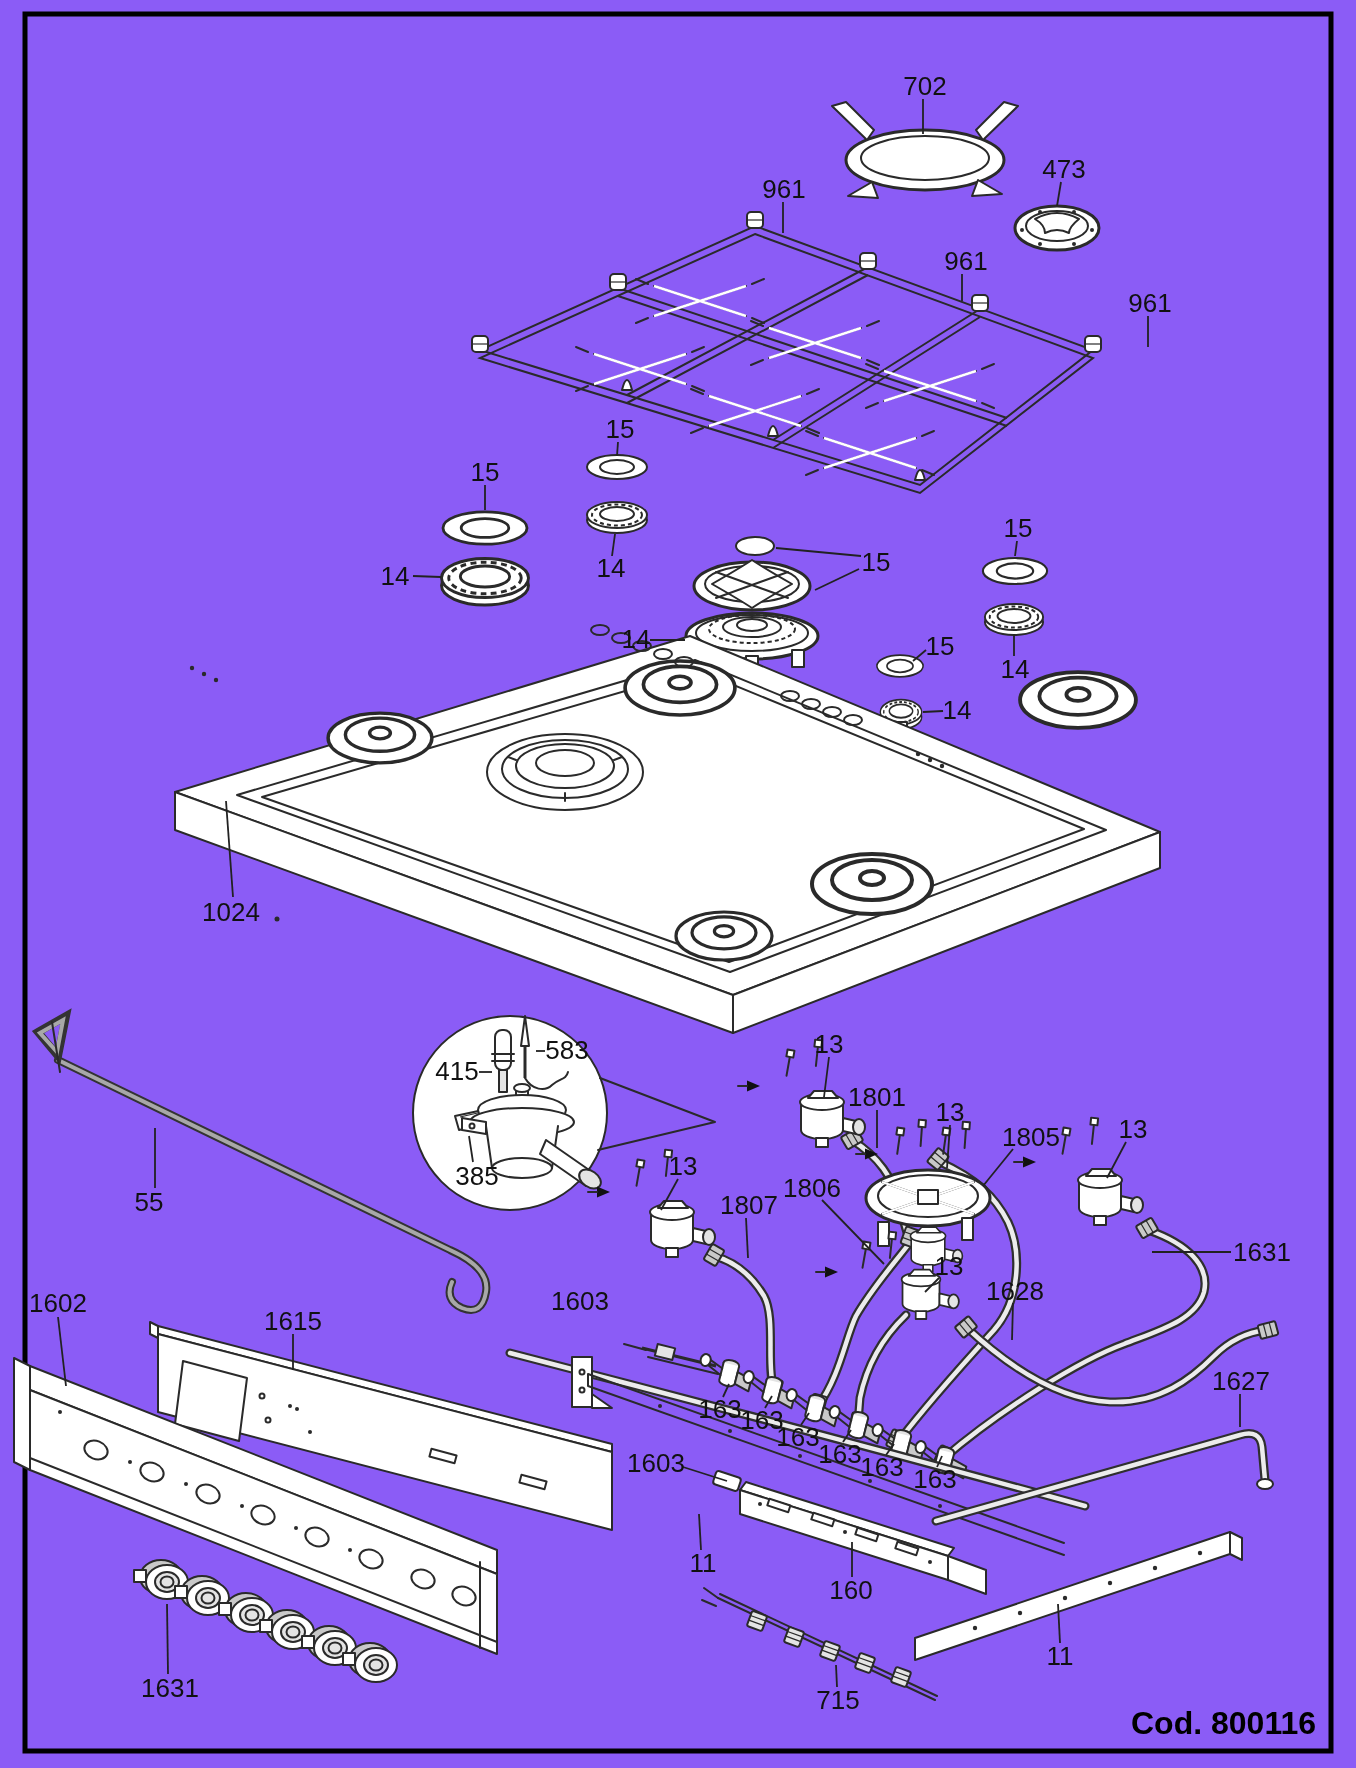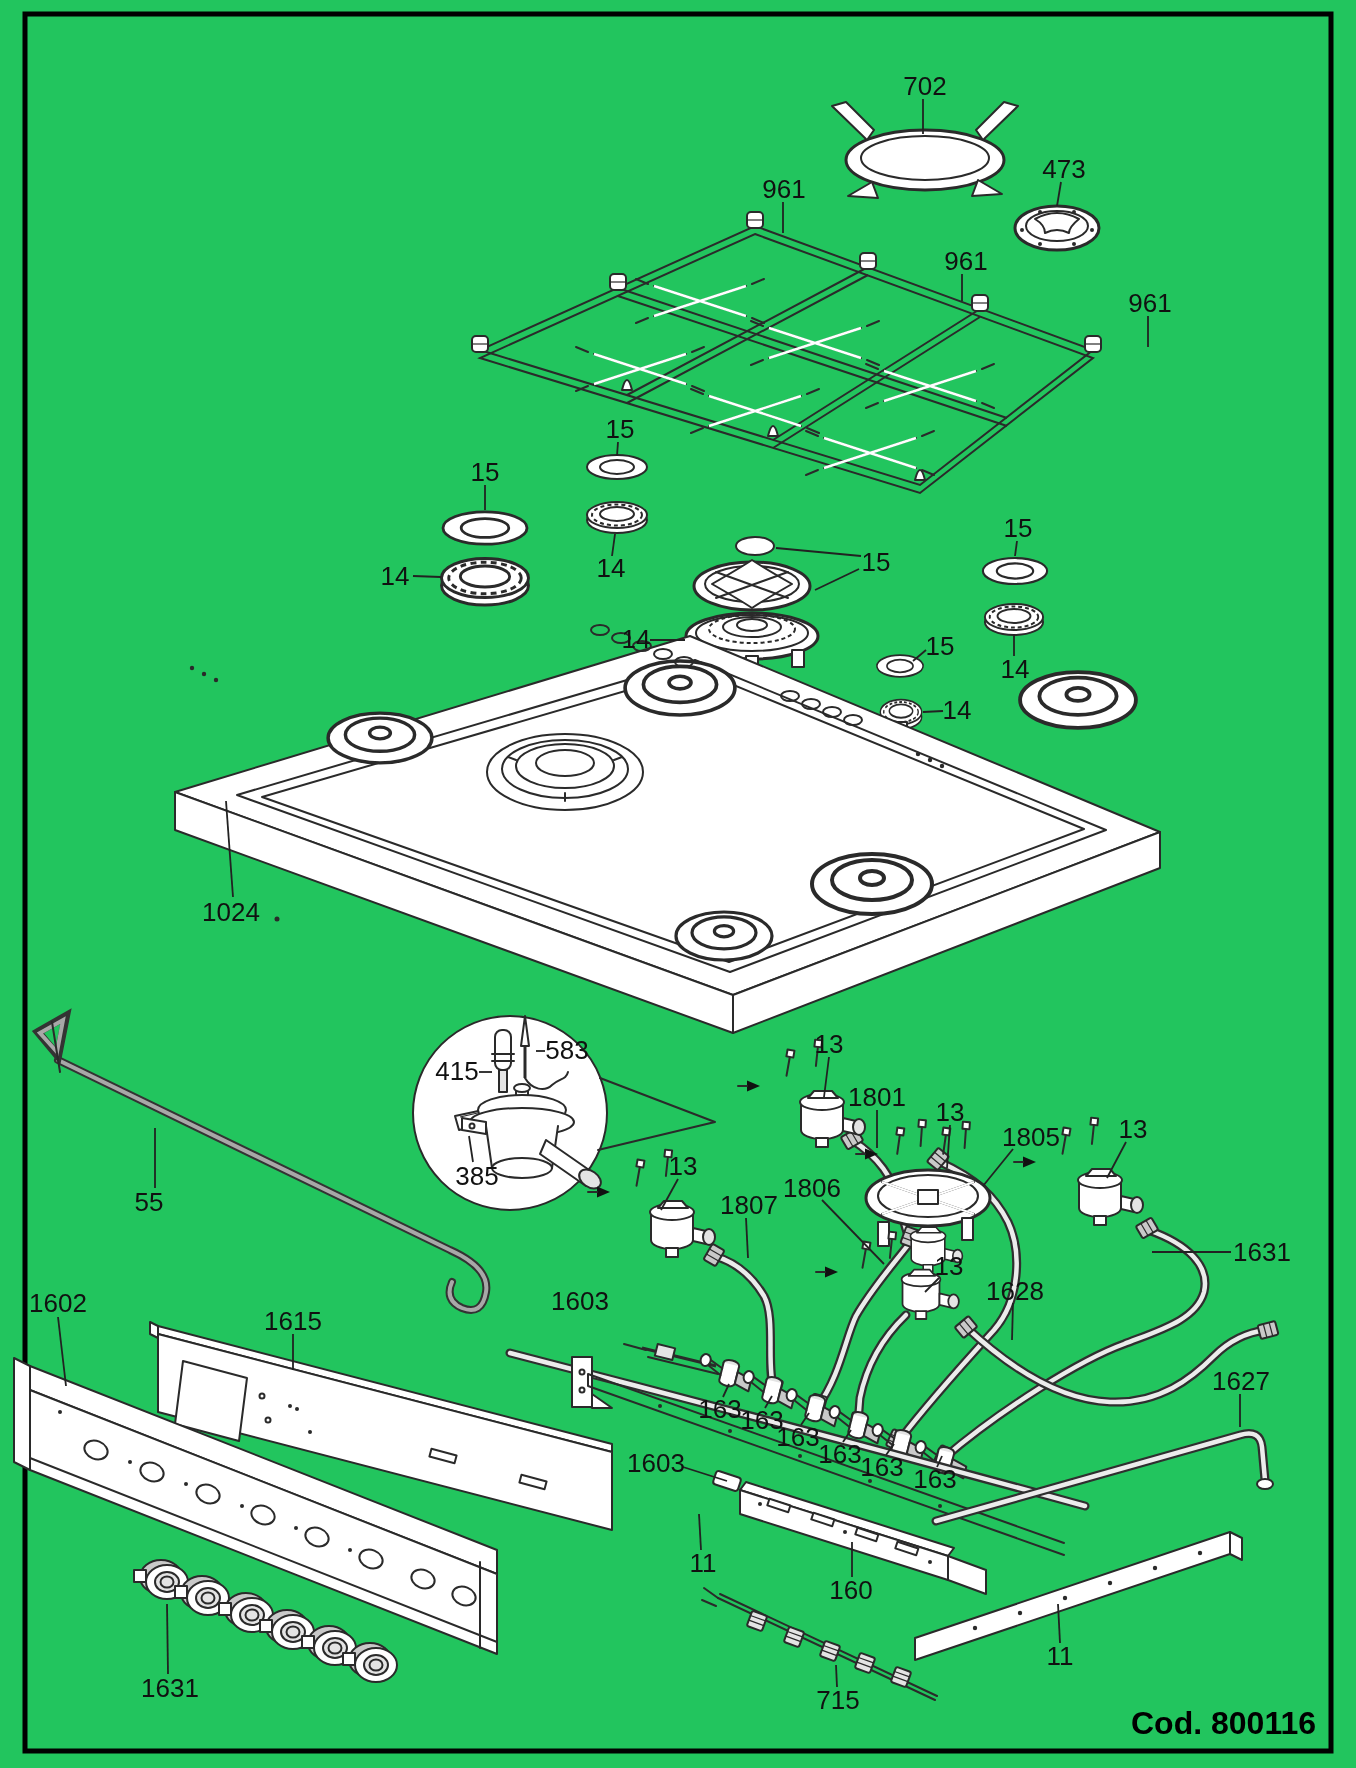--- a/index.html
+++ b/index.html
@@ -1,16 +1,16 @@
 <!DOCTYPE html>
 <html><head>
 <meta charset="utf-8">
 <style>
   html,body{margin:0;padding:0;background:#fff;}
-  .page{position:relative;width:1356px;height:1768px;background:#22c55e;overflow:hidden;
+  .page{position:relative;width:1356px;height:1768px;background:#8b5cf6;overflow:hidden;
         font-family:"Liberation Sans", sans-serif;}
   svg{position:absolute;left:0;top:0;}
   .ln{fill:none;stroke:#2a2a2a;stroke-width:2;stroke-linejoin:round;stroke-linecap:round;}
   .ln3{fill:none;stroke:#2a2a2a;stroke-width:3;stroke-linejoin:round;}
   .lnt{fill:none;stroke:#2a2a2a;stroke-width:1.2;}
   .fw{fill:#ffffff;}
   .g1{fill:#c9c9c9;}
   .g2{fill:#e4e4e4;}
   .rail{fill:none;stroke:#2a2a2a;stroke-width:2;}
   .pipeO{fill:none;stroke:#2f2f2f;stroke-width:9;stroke-linecap:round;}

